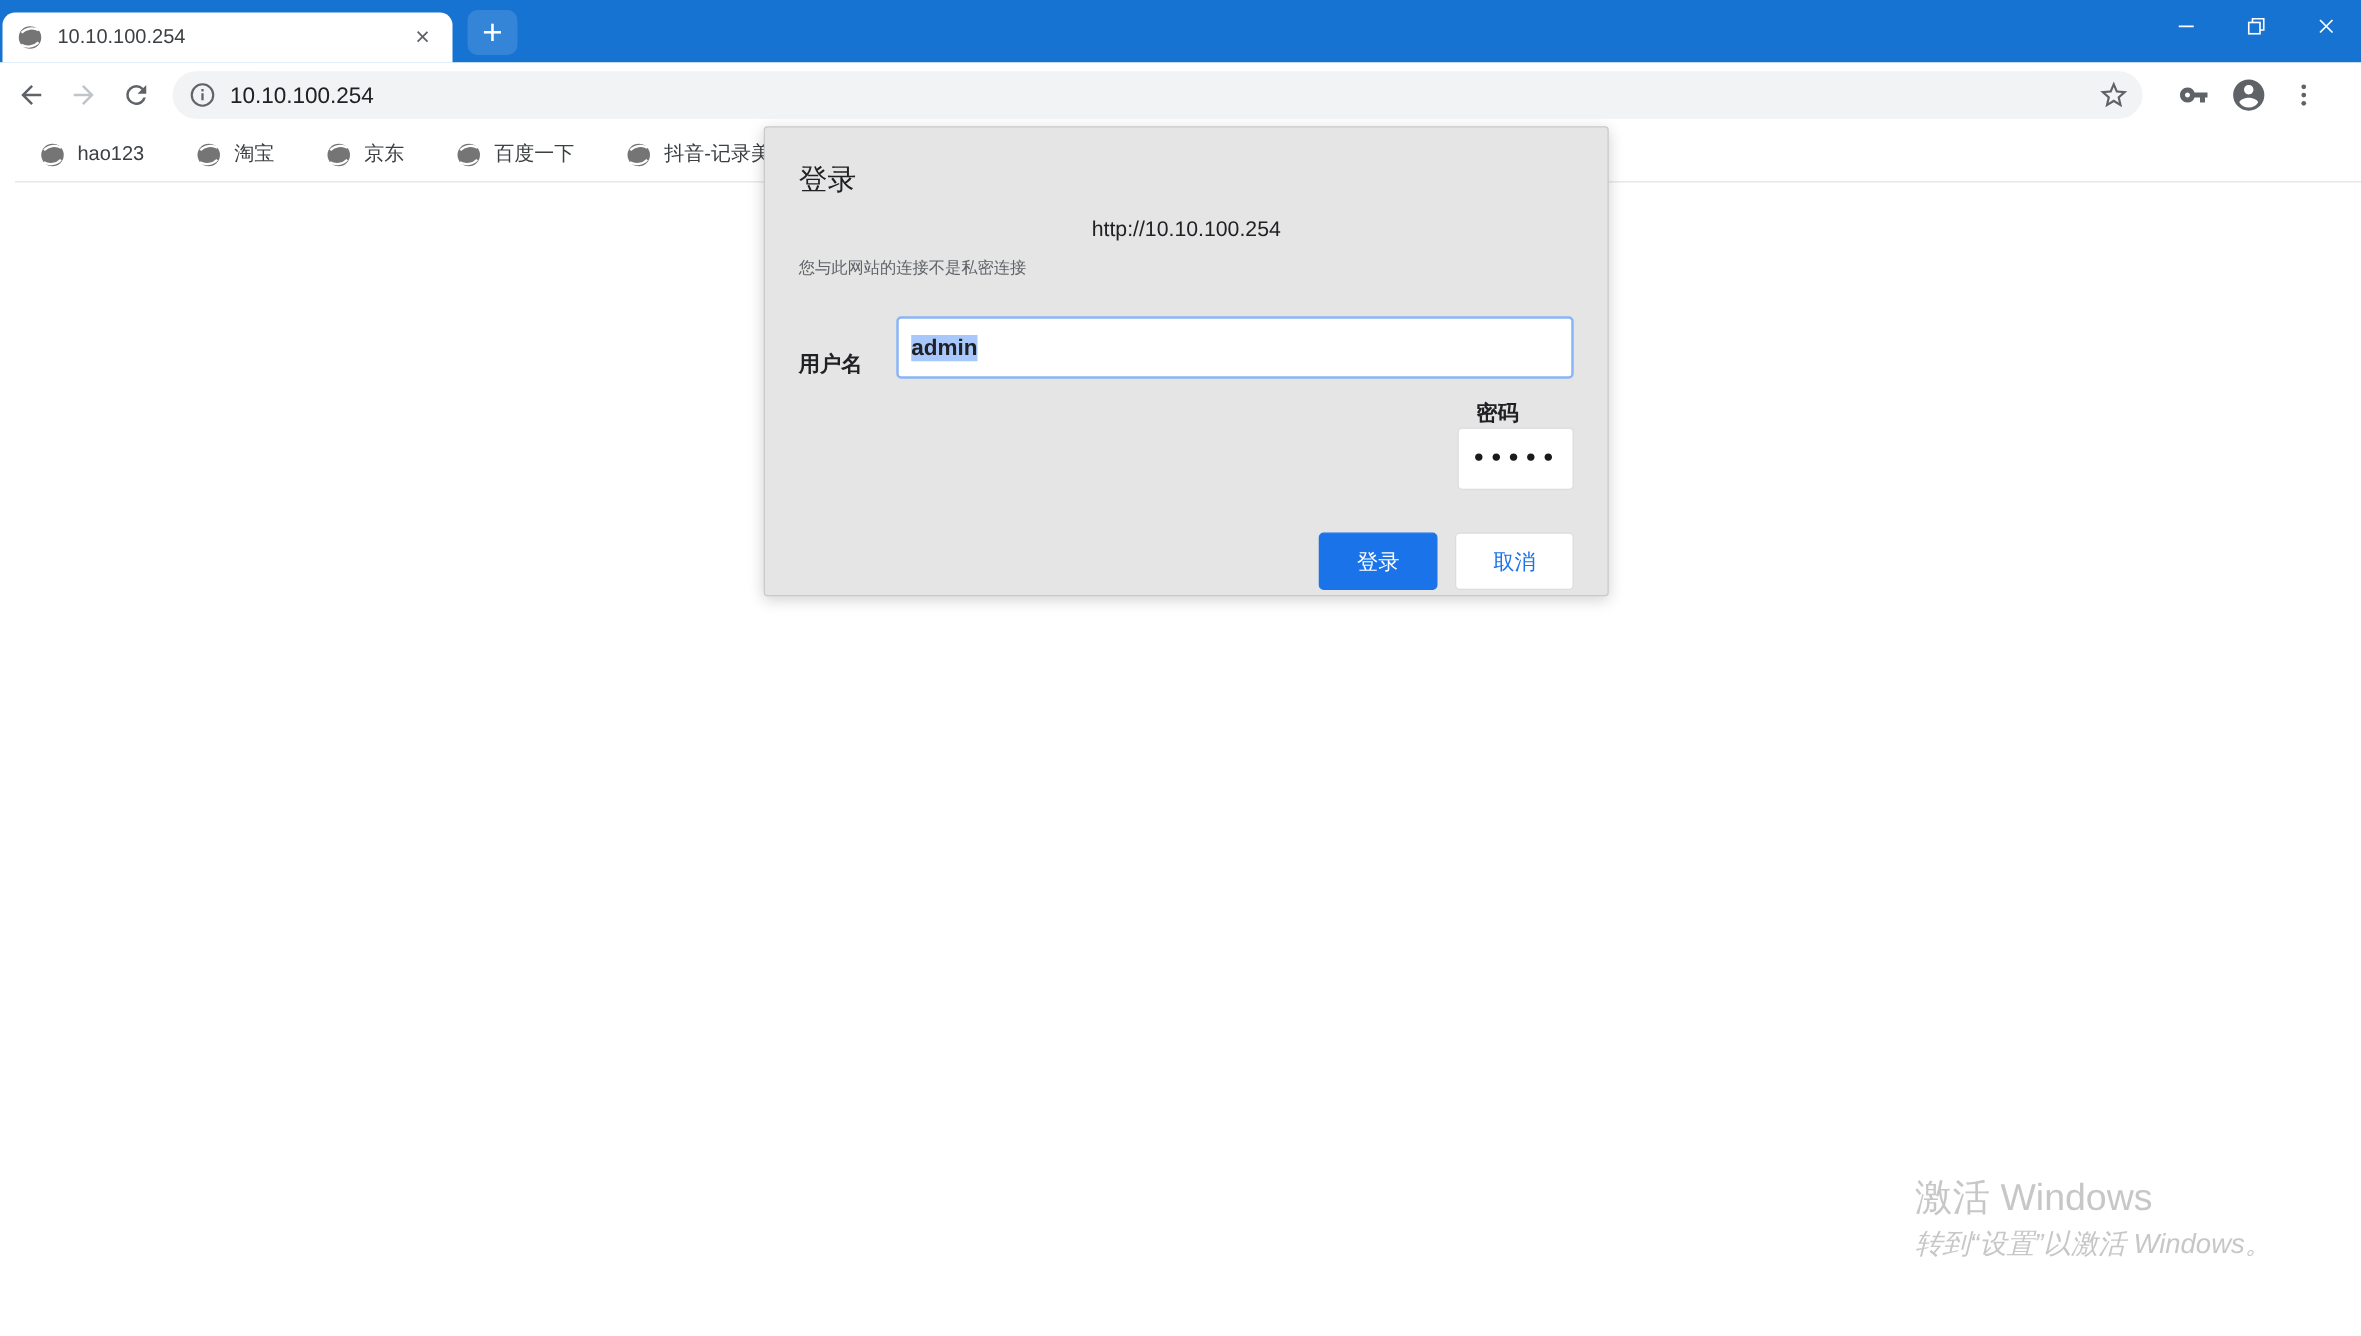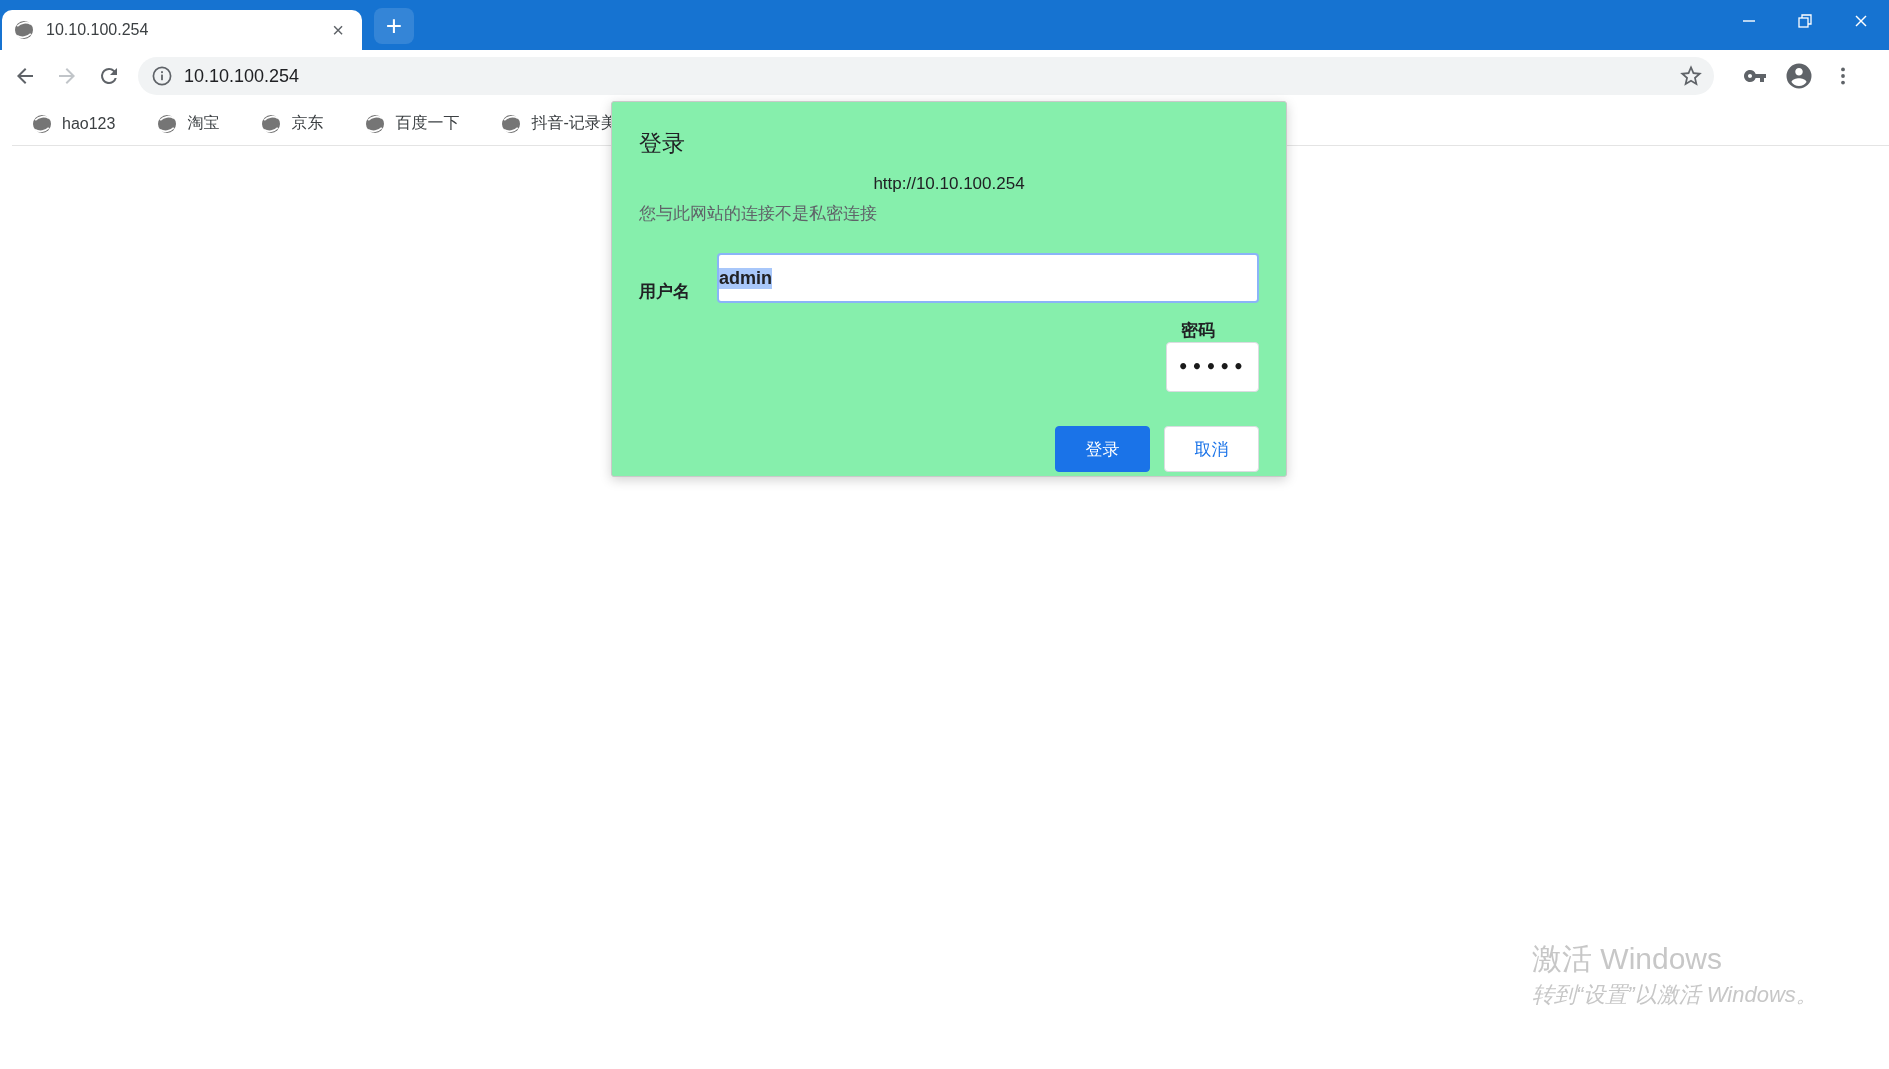--- a/index.html
+++ b/index.html
@@ -80,36 +80,36 @@
   }
   .bookmark svg { width: 20px; height: 20px; }
   .bookmark-label { margin-left: 10px; font-size: 16px; color: #3c4043; }
 
   
   .page { position: absolute; left: 0; top: 147px; width: 1889px; height: 922px; background: #ffffff; }
 
   
   .auth-dialog {
     position: absolute; left: 611px; top: 101px; width: 676px; height: 376px;
-    background: #86efac; border: 1px solid #c9c9c9; border-radius: 3px;
+    background: #e5e5e5; border: 1px solid #c9c9c9; border-radius: 3px;
     box-shadow: 0 3px 12px rgba(0,0,0,0.18);
     padding: 26px 27px 0 27px; z-index: 10;
   }
   .auth-title { font-size: 23px; color: #202124; line-height: 30px; }
   .auth-origin { margin-top: 15px; font-size: 17px; color: #202124; line-height: 22px; text-align: center; }
-  .auth-warning { margin-top: 8px; font-size: 17px; color: #5f6368; line-height: 22px; }
+  .auth-warning { margin-top: 8px; font-size: 13px; color: #5f6368; line-height: 22px; }
   .auth-row { display: flex; align-items: flex-end; margin-top: 28px; font-weight: bold; }
   .auth-row.password { margin-top: 16px; flex-direction: column; }
   .auth-label { width: 78px; flex: 0 0 auto; font-size: 17px; color: #202124; }
   .auth-input {
     flex: 1 1 auto; height: 50px; border: 1px solid #dadce0; border-radius: 4px;
     display: flex; align-items: center; padding: 0 11px; font-size: 18px; color: #202124;
     background: #ffffff;
   }
-  .auth-input.focused { border: 2px solid #8ab4f8; padding: 0 0; }
+  .auth-input.focused { border: 2px solid #8ab4f8; padding: 0 10px; }
   .selected-text { background: #a8c7fa; }
   .password-dots { font-size: 17px; letter-spacing: 3px; color: #1a1a1a; font-family: "DejaVu Sans", sans-serif; }
   .auth-buttons {
     display: flex; justify-content: flex-end; margin-top: 34px;
   }
   .btn {
     min-width: 95px; height: 46px; border-radius: 4px; font-size: 17px;
     display: flex; align-items: center; justify-content: center; cursor: default;
   }
   .btn-primary { background: #1a73e8; color: #ffffff; border: 1px solid #1a73e8; }

